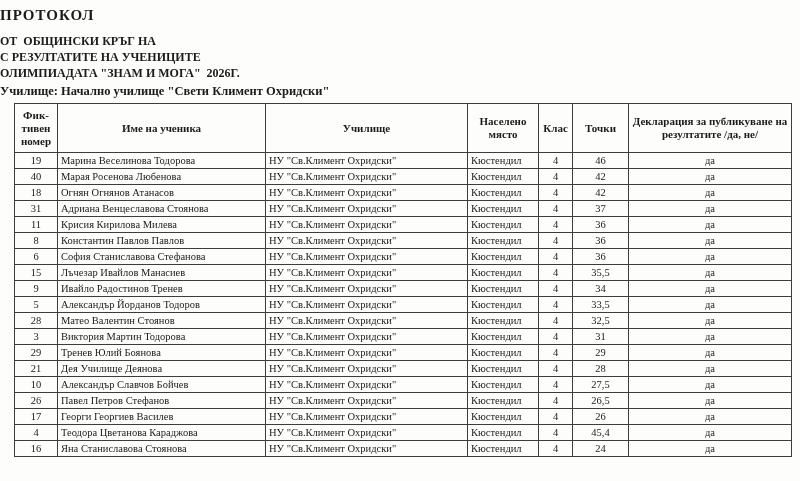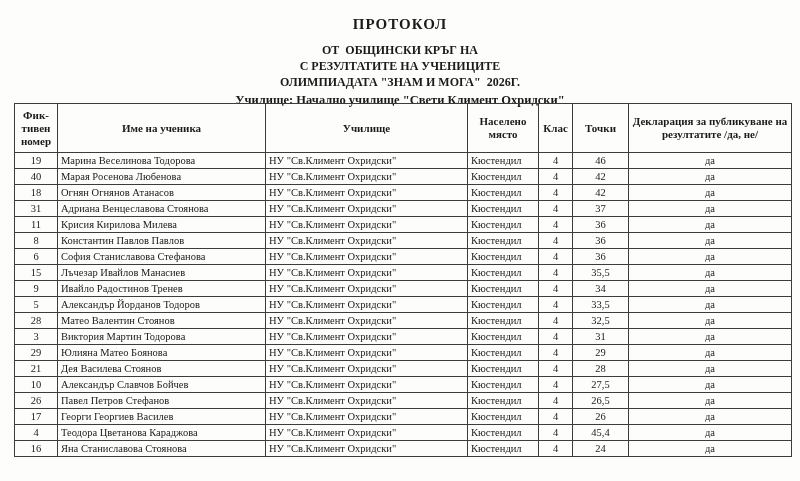--- a/index.html
+++ b/index.html
@@ -10,22 +10,22 @@
   .page {
     position: relative;
     width: 800px;
     height: 481px;
     background: #fdfdfc;
     color: #1b1b1b;
     font-family: "Liberation Serif", "DejaVu Serif", serif;
     overflow: hidden;
   }
   .titles {
-    padding-top: 16px;
-    text-align: center;
+    padding-top: 7px;
+    text-align: left;
   }
   .title {
     font-size: 15px;
     font-weight: bold;
     letter-spacing: 1px;
     margin-bottom: 9px;
   }
   .subtitle {
     font-size: 12px;
     font-weight: bold;
@@ -208,30 +208,30 @@
     <td class="c-num">3</td>
     <td class="c-name">Виктория Мартин Тодорова</td>
     <td class="c-school">НУ "Св.Климент Охридски"</td>
     <td class="c-town">Кюстендил</td>
     <td class="c-grade">4</td>
     <td class="c-points">31</td>
     <td class="c-decl">да</td>
   </tr>
         <tr>
     <td class="c-num">29</td>
-    <td class="c-name">Юлияна Матео Боянова</td>
+    <td class="c-name">Тренев Юлий Боянова</td>
     <td class="c-school">НУ "Св.Климент Охридски"</td>
     <td class="c-town">Кюстендил</td>
     <td class="c-grade">4</td>
     <td class="c-points">29</td>
     <td class="c-decl">да</td>
   </tr>
         <tr>
     <td class="c-num">21</td>
-    <td class="c-name">Дея Василева Стоянов</td>
+    <td class="c-name">Дея Училище Деянова</td>
     <td class="c-school">НУ "Св.Климент Охридски"</td>
     <td class="c-town">Кюстендил</td>
     <td class="c-grade">4</td>
     <td class="c-points">28</td>
     <td class="c-decl">да</td>
   </tr>
         <tr>
     <td class="c-num">10</td>
     <td class="c-name">Александър Славчов Бойчев</td>
     <td class="c-school">НУ "Св.Климент Охридски"</td>

